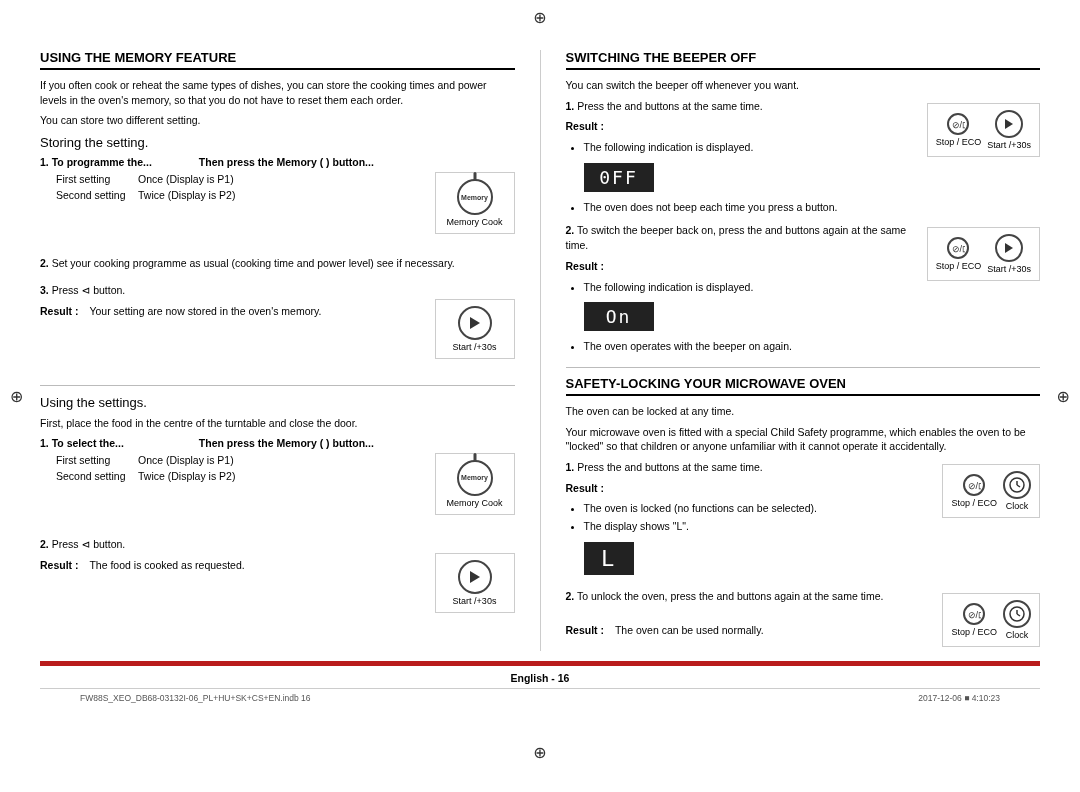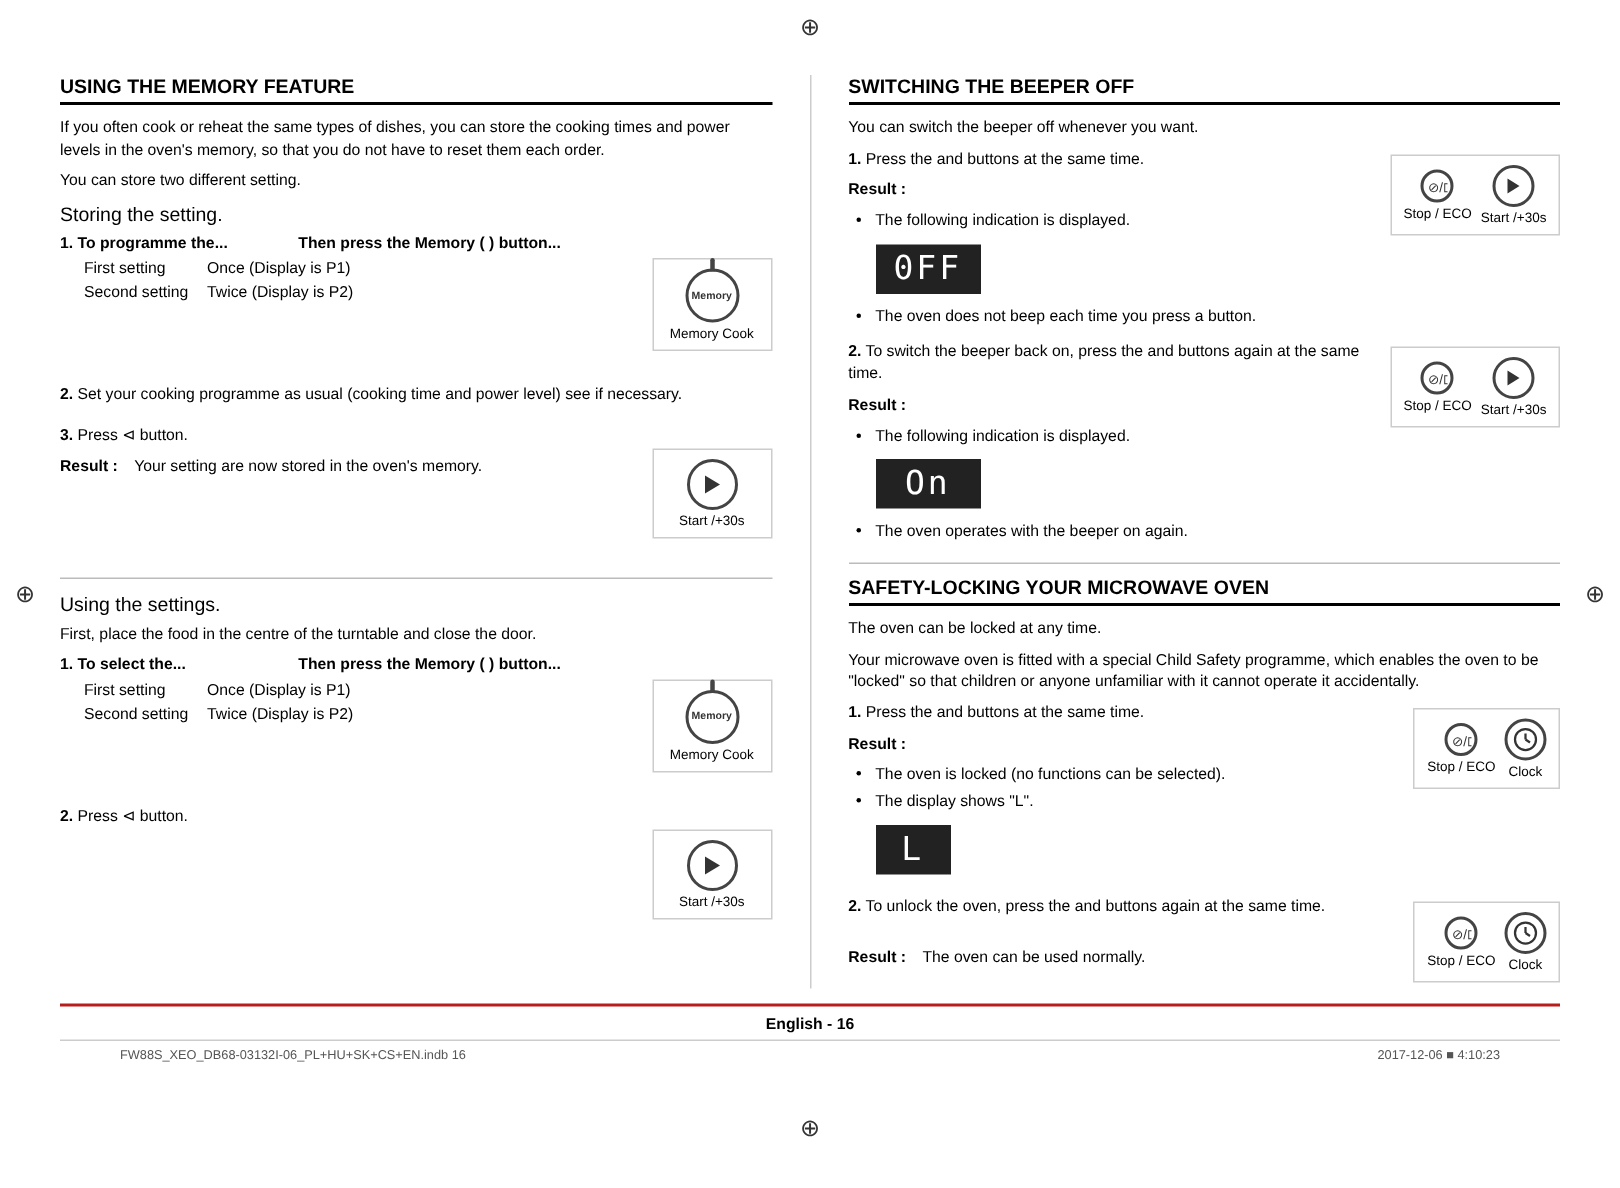--- a/index.html
+++ b/index.html
@@ -127,21 +127,21 @@
     }
     .btn-label {
       font-size: 9px;
       text-align: center;
       margin-top: 2px;
     }
     .display-box {
       background: #222;
       color: #fff;
       font-family: monospace;
-      font-size: 22px;
+      font-size: 18px;
       padding: 4px 12px;
       display: inline-block;
       margin: 4px 0;
       letter-spacing: 2px;
       min-width: 70px;
       text-align: center;
     }
     .display-box-small {
       background: #222;
       color: #fff;
@@ -177,21 +177,21 @@
     }
     .bold-step-header .col2 {
       font-weight: bold;
       flex: 1;
     }
     .divider-section {
       border-top: 1px solid #bbb;
       margin: 10px 0 8px 0;
     }
     .page-bottom {
-      border-top: 2px solid #b91c1c;
+      border-top: 5px solid #b91c1c;
       text-align: center;
       padding-top: 6px;
       font-size: 10.5px;
       font-weight: bold;
       margin-top: 10px;
     }
     .footer-bar {
       display: flex;
       justify-content: space-between;
       align-items: center;
@@ -311,20 +311,24 @@
       <div class="clearfix" style="margin-top:6px;">
         <div style="float:right; margin-left:8px;" class="button-box">
           <div style="width:34px;height:34px;border-radius:50%;border:2px solid #444;display:flex;align-items:center;justify-content:center;">
             <svg width="16" height="16" viewBox="0 0 16 16">
               <polygon points="3,2 13,8 3,14" fill="#333"></polygon>
             </svg>
           </div>
           <div class="btn-label">Start /+30s</div>
         </div>
         <p><span class="step-num">2.</span> Press ⊲ button.</p>
+        <p style="margin-top:4px;">
+          <span class="result-label">Result :</span>
+          <span style="margin-left:8px;">The food is cooked as requested.</span>
+        </p>
       </div>
     </div>
 
     <div class="right-col">
 
       <h2>SWITCHING THE BEEPER OFF</h2>
       <p>You can switch the beeper off whenever you want.</p>
 
       <div class="clearfix" style="margin-top:6px;">
         <div style="float:right; margin-left:8px;" class="button-box-two">

